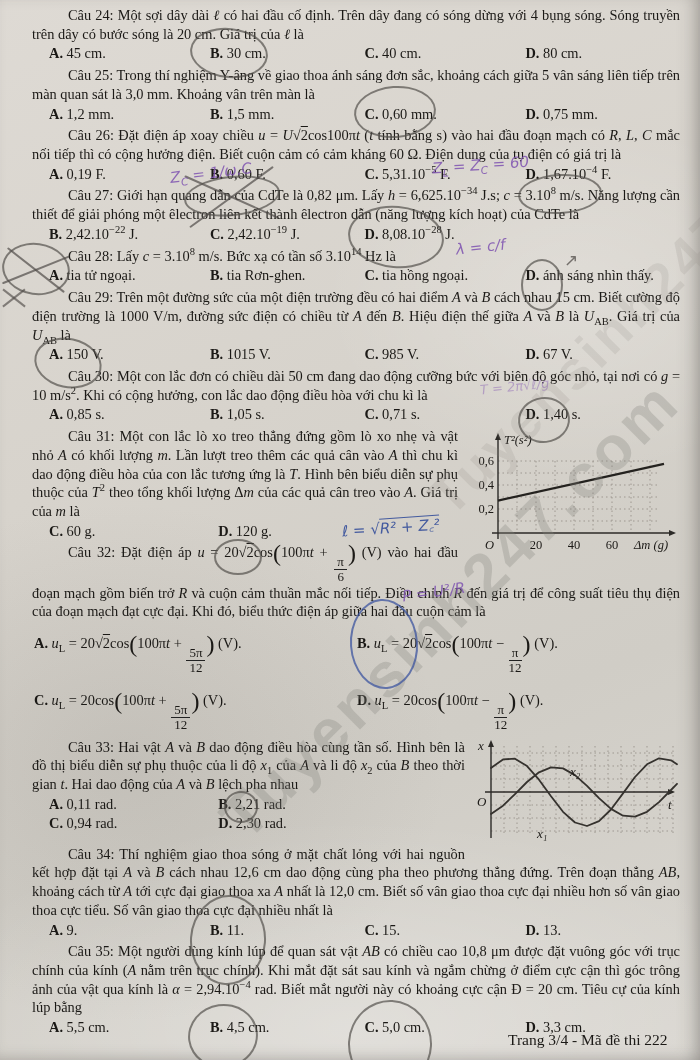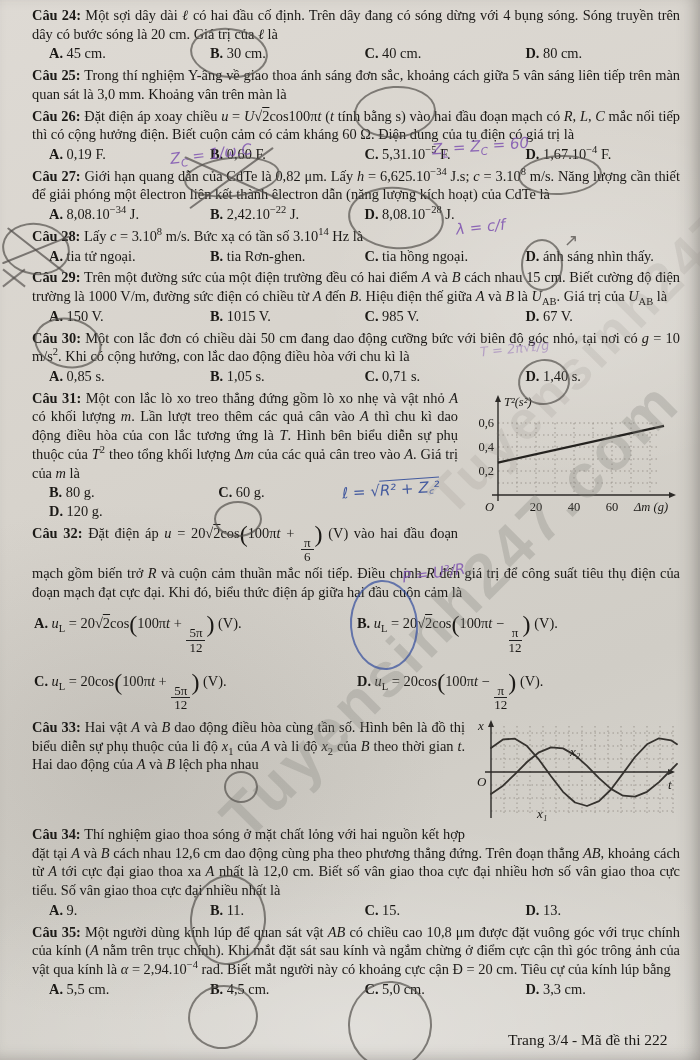--- a/index.html
+++ b/index.html
@@ -7,21 +7,21 @@
   .page{position:relative;width:700px;height:1060px;box-sizing:border-box;overflow:hidden;
     padding:6px 20px 0 32px;font-size:14.4px;line-height:1.3;
     background:
       radial-gradient(ellipse 420px 300px at 82% 28%, rgba(255,255,255,.22), transparent 60%),
       radial-gradient(ellipse 520px 420px at 18% 72%, rgba(118,113,106,.16), transparent 62%),
       radial-gradient(ellipse 640px 300px at 50% 97%, rgba(255,255,255,.28), transparent 70%),
       linear-gradient(158deg,#dedad4 0%,#d7d3cc 38%,#d0cdc6 68%,#d9d6d0 100%);
     box-shadow:inset -14px 0 18px -10px rgba(90,87,82,.45), inset 0 -10px 14px -8px rgba(90,87,82,.25);}
   .q{position:relative;margin:0 0 3px 0;}
   .q p{margin:0;text-align:justify;}
-  .qlabel{font-weight:bold;}
+  .qlabel{font-weight:normal;margin-left:36px;}
   sup,sub{font-size:10.5px;line-height:0;}
   .ov{text-decoration:overline;}
   .fr{display:inline-flex;flex-direction:column;text-align:center;vertical-align:-9px;line-height:1.05;font-size:13px;padding:0 1px;}
   .fr span:first-child{border-bottom:1.2px solid #222;padding:0 3px;}
   .bp{font-size:24px;vertical-align:-4px;line-height:0;font-weight:400;}
   .opts{display:grid;grid-template-columns:25.5% 24.5% 25.5% 24.5%;padding-left:17px;margin:1px 0 2px;}
   .opts2{grid-template-columns:42% 58%;margin-right:228px;}
   .optsF{grid-template-columns:50% 50%;padding-left:2px;row-gap:17px;margin-top:13px;margin-bottom:6px;}
   .opt{white-space:nowrap;position:relative;}
   .figR{float:right;margin:0 0 2px 10px;}
@@ -58,20 +58,26 @@
       <span class="opt"><b>A.</b> <span>45 cm.</span></span>
       <span class="opt"><b>B.</b> <span>30 cm.</span></span>
       <span class="opt"><b>C.</b> <span>40 cm.</span></span>
       <span class="opt"><b>D.</b> <span>80 cm.</span></span>
     </div>
     <div class="circ" style="left:158px;top:22px;width:74px;height:46px;transform:rotate(6deg);"></div>
   </section>
 
   <section class="q">
     <p><b class="qlabel">Câu 25:</b> <span>Trong thí nghiệm Y-âng về giao thoa ánh sáng đơn sắc, khoảng cách giữa 5 vân sáng liên tiếp trên màn quan sát là 3,0 mm. Khoảng vân trên màn là</span></p>
+    <div class="opts">
+      <span class="opt"><b>A.</b> <span>1,2 mm.</span></span>
+      <span class="opt"><b>B.</b> <span>1,5 mm.</span></span>
+      <span class="opt"><b>C.</b> <span>0,60 mm.</span></span>
+      <span class="opt"><b>D.</b> <span>0,75 mm.</span></span>
+    </div>
     <div class="circ" style="left:322px;top:20px;width:78px;height:48px;transform:rotate(-4deg);"></div>
   </section>
 
   <section class="q">
     <p><b class="qlabel">Câu 26:</b> <span>Đặt điện áp xoay chiều <i>u</i> = <i>U</i>√<span class="ov">2</span>cos100π<i>t</i> (<i>t</i> tính bằng s) vào hai đầu đoạn mạch có <i>R</i>, <i>L</i>, <i>C</i> mắc nối tiếp thì có cộng hưởng điện. Biết cuộn cảm có cảm kháng 60 Ω. Điện dung của tụ điện có giá trị là</span></p>
     <div class="opts">
       <span class="opt"><b>A.</b> <span>0,19 F.</span></span>
       <span class="opt"><b>B.</b> <span>0,60 F.</span></span>
       <span class="opt"><b>C.</b> <span>5,31.10<sup>−5</sup> F.</span></span>
       <span class="opt"><b>D.</b> <span>1,67.10<sup>−4</sup> F.</span></span>
@@ -81,22 +87,22 @@
         <i></i>
       </div>
     <div class="circ" style="left:486px;top:48px;width:80px;height:36px;transform:rotate(-3deg);"></div>
     <span class="hw ink-p" style="left:138px;top:38px;transform:rotate(-7deg);">Z<sub>C</sub> = 1/ω.C</span>
     <span class="hw ink-p" style="left:400px;top:30px;transform:rotate(-4deg);">Z<sub>L</sub> = Z<sub>C</sub> = 60</span>
   </section>
 
   <section class="q">
     <p><b class="qlabel">Câu 27:</b> <span>Giới hạn quang dẫn của CdTe là 0,82 μm. Lấy <i>h</i> = 6,625.10<sup>−34</sup> J.s; <i>c</i> = 3.10<sup>8</sup> m/s. Năng lượng cần thiết để giải phóng một êlectron liên kết thành êlectron dẫn (năng lượng kích hoạt) của CdTe là</span></p>
     <div class="opts">
-      <span class="opt"><b>A.</b> <span>8,08.10<sup>−34</sup> J.</span></span>
       <span class="opt"><b>B.</b> <span>2,42.10<sup>−22</sup> J.</span></span>
+      <span class="opt"><b>C.</b> <span>2,42.10<sup>−19</sup> J.</span></span>
       <span class="opt"><b>D.</b> <span>8,08.10<sup>−28</sup> J.</span></span>
     </div>
     <div class="circ" style="left:316px;top:20px;width:92px;height:58px;transform:rotate(5deg);"></div>
   </section>
 
   <section class="q">
     <p><b class="qlabel">Câu 28:</b> <span>Lấy <i>c</i> = 3.10<sup>8</sup> m/s. Bức xạ có tần số 3.10<sup>14</sup> Hz là</span></p>
     <div class="opts">
       <span class="opt"><b>A.</b> <span>tia tử ngoại.</span></span>
       <span class="opt"><b>B.</b> <span>tia Rơn-ghen.</span></span>
@@ -173,21 +179,20 @@
           <text x="26" y="122" text-anchor="end" font-style="italic">O</text>
           <text x="68" y="122" text-anchor="middle">20</text>
           <text x="106" y="122" text-anchor="middle">40</text>
           <text x="144" y="122" text-anchor="middle">60</text>
           <text x="166" y="122" font-style="italic">Δm (g)</text>
         </g>
       </svg>
     </div>
     <p><b class="qlabel">Câu 31:</b> <span>Một con lắc lò xo treo thẳng đứng gồm lò xo nhẹ và vật nhỏ <i>A</i> có khối lượng <i>m</i>. Lần lượt treo thêm các quả cân vào <i>A</i> thì chu kì dao động điều hòa của con lắc tương ứng là <i>T</i>. Hình bên biểu diễn sự phụ thuộc của <i>T</i><sup>2</sup> theo tổng khối lượng Δ<i>m</i> của các quả cân treo vào <i>A</i>. Giá trị của <i>m</i> là</span></p>
     <div class="opts opts2">
-      <span class="opt"><b>B.</b> <span>80 g.</span></span>
       <span class="opt"><b>C.</b> <span>60 g.</span></span>
       <span class="opt"><b>D.</b> <span>120 g.</span></span>
     </div>
     <div class="circ" style="left:182px;top:112px;width:44px;height:32px;"></div>
     <span class="hw ink-b" style="left:310px;top:92px;transform:rotate(-4deg);">ℓ = √<span class="ov">R² + Z꜀²</span></span>
   </section>
 
   <section class="q">
     <p><b class="qlabel">Câu 32:</b> <span>Đặt điện áp <i>u</i> = 20√<span class="ov">2</span>cos<span class="bp">(</span>100π<i>t</i> + <span class="fr">
             <span>π</span>
@@ -251,20 +256,26 @@
         <g font-size="13" fill="#1b1916" font-style="italic">
           <text x="3" y="12">x</text>
           <text x="2" y="68">O</text>
           <text x="193" y="71">t</text>
           <text x="95" y="38">x₂</text>
           <text x="62" y="100">x₁</text>
         </g>
       </svg>
     </div>
     <p><b class="qlabel">Câu 33:</b> <span>Hai vật <i>A</i> và <i>B</i> dao động điều hòa cùng tần số. Hình bên là đồ thị biểu diễn sự phụ thuộc của li độ <i>x</i><sub>1</sub> của <i>A</i> và li độ <i>x</i><sub>2</sub> của <i>B</i> theo thời gian <i>t</i>. Hai dao động của <i>A</i> và <i>B</i> lệch pha nhau</span></p>
+    <div class="opts opts2">
+      <span class="opt"><b>A.</b> <span>0,11 rad.</span></span>
+      <span class="opt"><b>B.</b> <span>2,21 rad.</span></span>
+      <span class="opt"><b>C.</b> <span>0,94 rad.</span></span>
+      <span class="opt"><b>D.</b> <span>2,30 rad.</span></span>
+    </div>
     <div class="circ" style="left:192px;top:53px;width:30px;height:28px;"></div>
   </section>
 
   <section class="q">
     <p><b class="qlabel">Câu 34:</b> <span>Thí nghiệm giao thoa sóng ở mặt chất lỏng với hai nguồn kết hợp đặt tại <i>A</i> và <i>B</i> cách nhau 12,6 cm dao động cùng pha theo phương thẳng đứng. Trên đoạn thẳng <i>AB</i>, khoảng cách từ <i>A</i> tới cực đại giao thoa xa <i>A</i> nhất là 12,0 cm. Biết số vân giao thoa cực đại nhiều hơn số vân giao thoa cực tiểu. Số vân giao thoa cực đại nhiều nhất là</span></p>
     <div class="opts">
       <span class="opt"><b>A.</b> <span>9.</span></span>
       <span class="opt"><b>B.</b> <span>11.</span></span>
       <span class="opt"><b>C.</b> <span>15.</span></span>
       <span class="opt"><b>D.</b> <span>13.</span></span>

